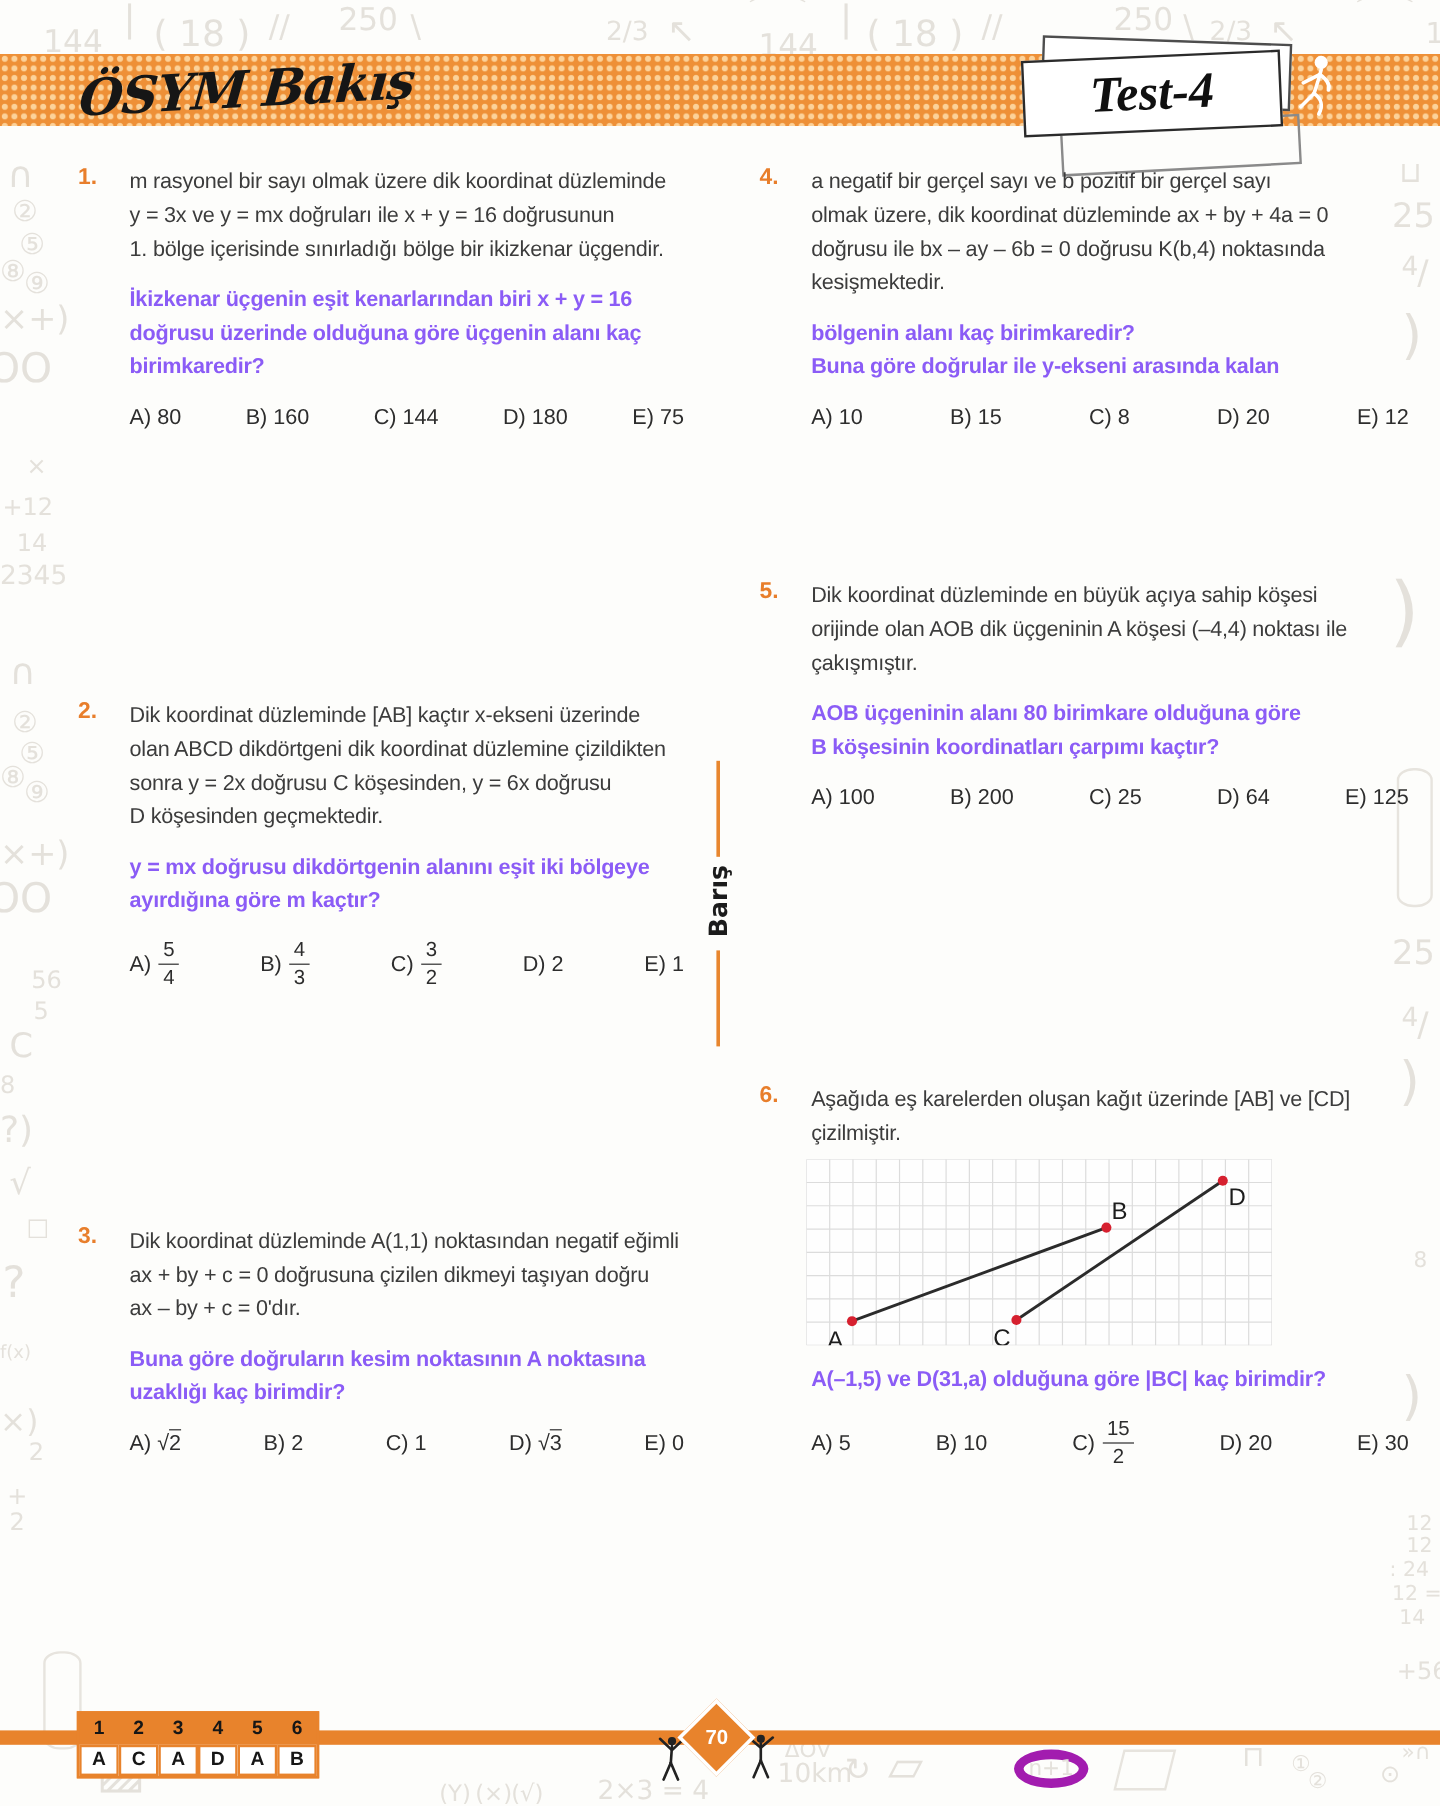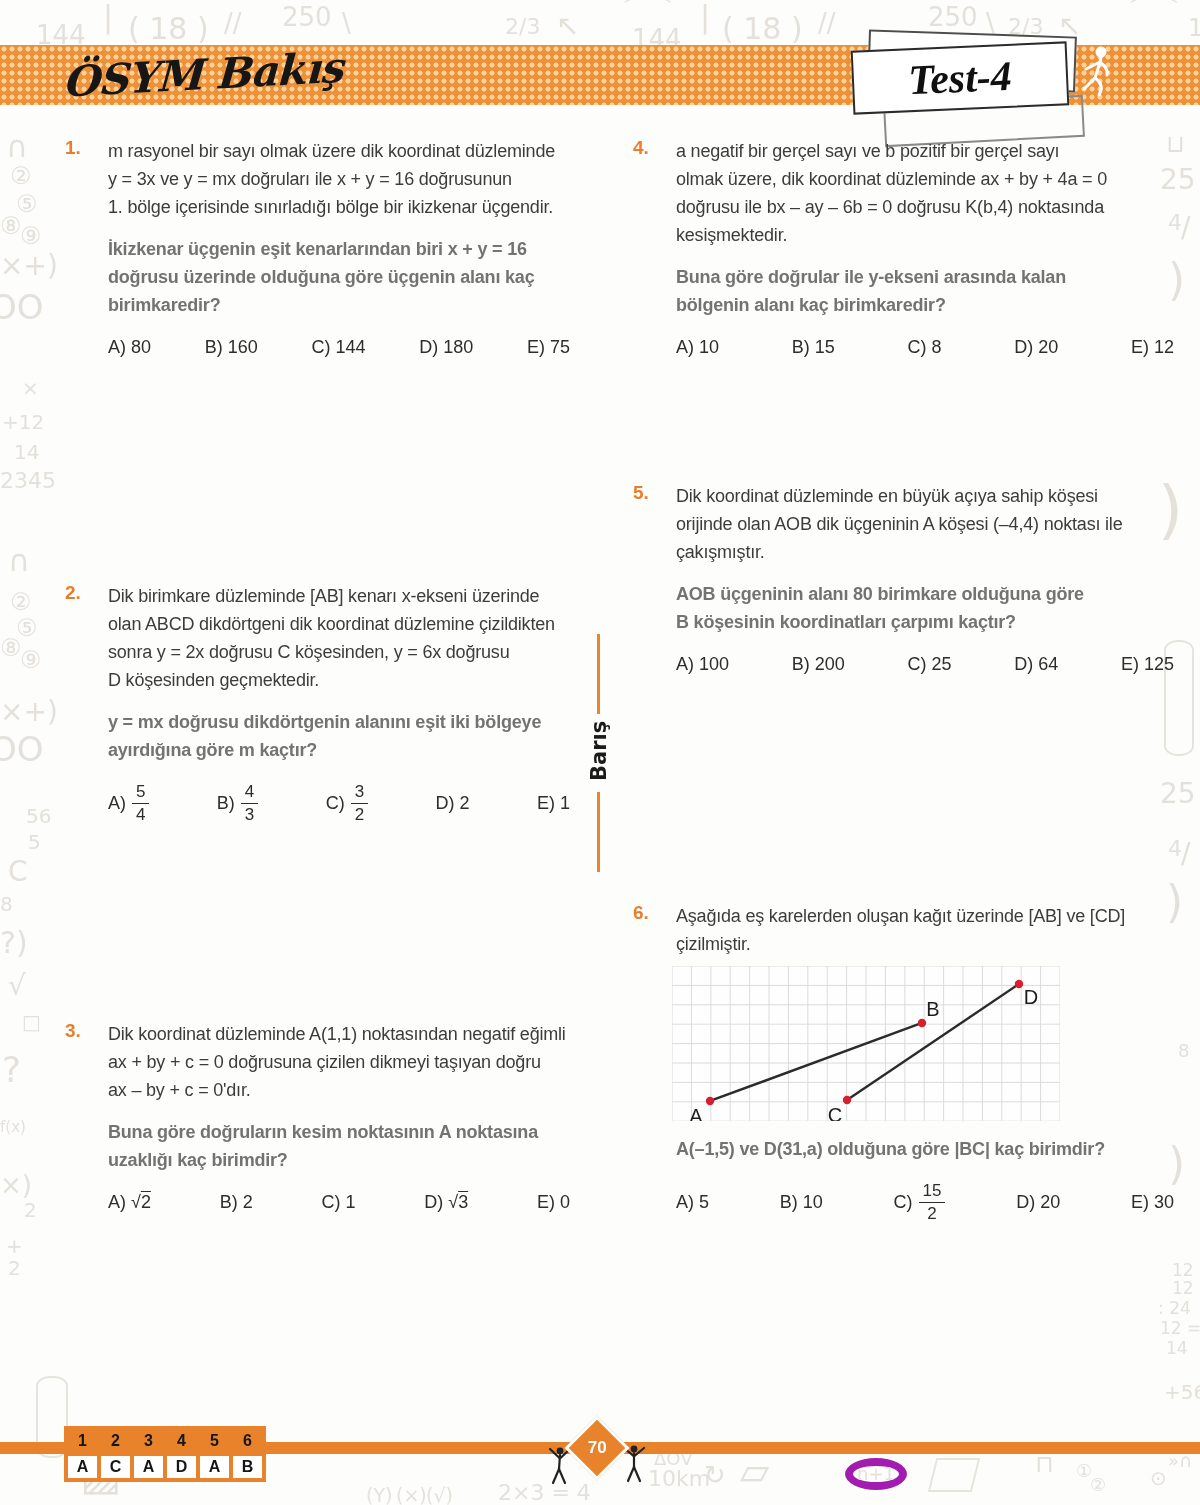--- a/index.html
+++ b/index.html
@@ -55,21 +55,21 @@
   .question { position:absolute; z-index:2; }
   .question .qnum {
     position:absolute; left:0; top:0; width:38px;
     font-weight:bold; font-size:19px; color:#e87e2b;
   }
   .qbody { margin-left:43px; }
   .q-left  { left:65px;  width:512px; }
   .q-right { left:633px; width:535px; }
   .qline { font-size:18px; line-height:28px; color:#3c3c3c; white-space:nowrap; letter-spacing:-0.2px; }
   .qbold { margin-top:14px; }
-  .qbold .qline { color:#737373; font-weight:bold; }
+  .qbold .qline { color:#8b5cf6; font-weight:bold; }
   .options {
     margin-top:18px; display:flex; justify-content:space-between; align-items:center;
     width:462px; font-size:18px; color:#2d2d2d;
   }
   .q-right .options { width:498px; }
   .opt { white-space:nowrap; display:inline-flex; align-items:center; }
   .frac { display:inline-flex; flex-direction:column; align-items:center;
     margin-left:6px; font-size:17px; line-height:20px; }
   .frac .num { border-bottom:1.6px solid #2d2d2d; padding:0 4px 1px; }
   .frac .den { padding-top:1px; }
@@ -238,21 +238,21 @@
       <span class="opt"><span>C)</span>&nbsp;<span>144</span></span>
       <span class="opt"><span>D)</span>&nbsp;<span>180</span></span>
       <span class="opt"><span>E)</span>&nbsp;<span>75</span></span>
     </div>
   </div>
 </div>
 
 <div class="question q-left" style="top:582px">
   <span class="qnum">2.</span>
   <div class="qbody">
-    <div class="qline">Dik birimkare düzleminde [AB] kenarı x-ekseni üzerinde</div>
+    <div class="qline">Dik koordinat düzleminde [AB] kaçtır x-ekseni üzerinde</div>
     <div class="qline">olan ABCD dikdörtgeni dik koordinat düzlemine çizildikten</div>
     <div class="qline">sonra y = 2x doğrusu C köşesinden, y = 6x doğrusu</div>
     <div class="qline">D köşesinden geçmektedir.</div>
     <div class="qbold">
       <div class="qline">y = mx doğrusu dikdörtgenin alanını eşit iki bölgeye</div>
       <div class="qline">ayırdığına göre m kaçtır?</div>
     </div>
     <div class="options">
       <span class="opt">
           <span>A)</span>
@@ -308,22 +308,22 @@
 </div>
 
 <div class="question q-right" style="top:137px">
   <span class="qnum">4.</span>
   <div class="qbody">
     <div class="qline">a negatif bir gerçel sayı ve b pozitif bir gerçel sayı</div>
     <div class="qline">olmak üzere, dik koordinat düzleminde ax + by + 4a = 0</div>
     <div class="qline">doğrusu ile bx – ay – 6b = 0 doğrusu K(b,4) noktasında</div>
     <div class="qline">kesişmektedir.</div>
     <div class="qbold">
+      <div class="qline">bölgenin alanı kaç birimkaredir?</div>
       <div class="qline">Buna göre doğrular ile y-ekseni arasında kalan</div>
-      <div class="qline">bölgenin alanı kaç birimkaredir?</div>
     </div>
     <div class="options">
       <span class="opt"><span>A)</span>&nbsp;<span>10</span></span>
       <span class="opt"><span>B)</span>&nbsp;<span>15</span></span>
       <span class="opt"><span>C)</span>&nbsp;<span>8</span></span>
       <span class="opt"><span>D)</span>&nbsp;<span>20</span></span>
       <span class="opt"><span>E)</span>&nbsp;<span>12</span></span>
     </div>
   </div>
 </div>

